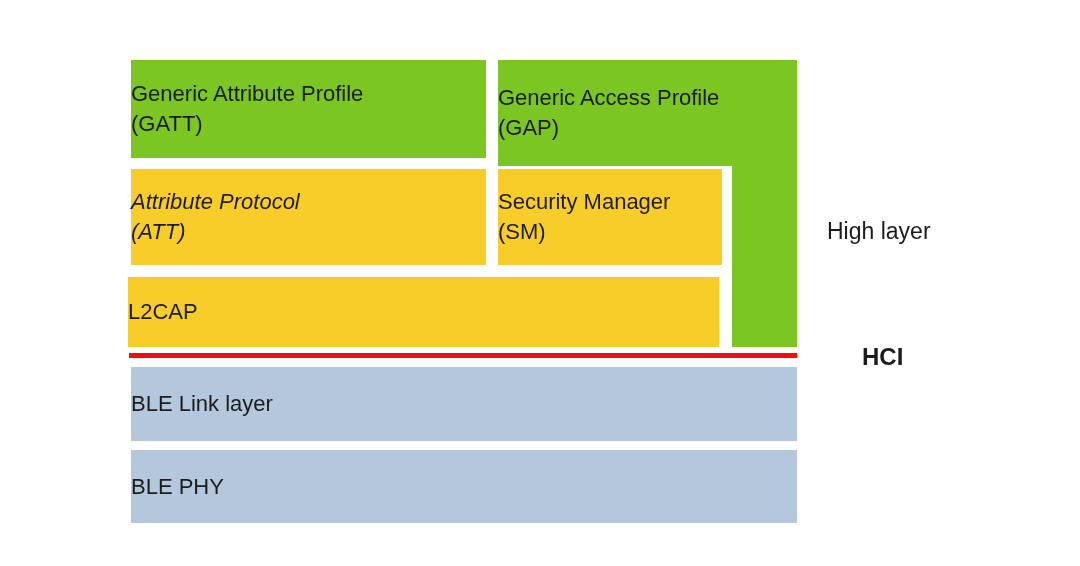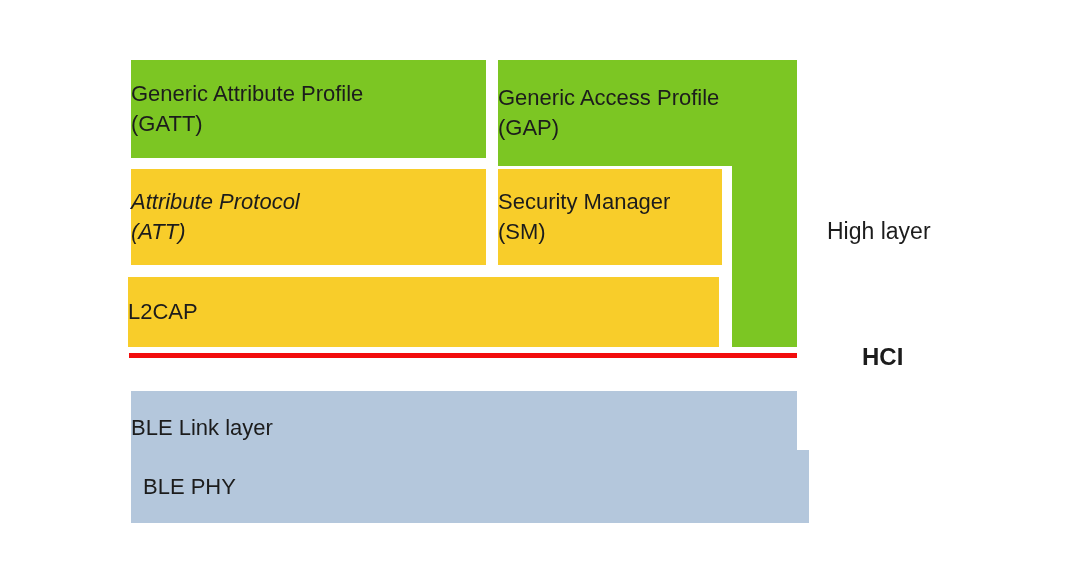--- a/index.html
+++ b/index.html
@@ -33,22 +33,22 @@
   .yellow{background:var(--yellow);}
   .blue{background:var(--blue);}
 
   .gatt{left:131px;top:60px;width:355px;height:98px;}
   .gap-body{left:498px;top:60px;width:299px;height:106px;}
   .gap-leg{position:absolute;left:732px;top:158px;width:65px;height:189px;background:var(--green);}
   .att{left:131px;top:169px;width:355px;height:96px;font-style:italic;}
   .sm{left:498px;top:169px;width:224px;height:96px;}
   .l2cap{left:128px;top:277px;width:591px;height:70px;}
   .hci-line{position:absolute;left:129px;top:353px;width:668px;height:5px;background:var(--red);}
-  .link{left:131px;top:367px;width:666px;height:74px;margin-top:24px;}
-  .phy{left:131px;top:450px;width:666px;height:73px;padding-left:12px;}
+  .link{left:131px;top:367px;width:666px;height:74px;}
+  .phy{left:131px;top:450px;width:666px;height:73px;}
 
   .side-label{
     position:absolute;
     font-size:23px;
     white-space:nowrap;
     transform:translateY(-50%);
     color:var(--text);
   }
   .high{left:827px;top:231px;}
   .hci-text{left:825px;top:357px;font-size:24px;font-weight:bold;margin-left:37px;}

